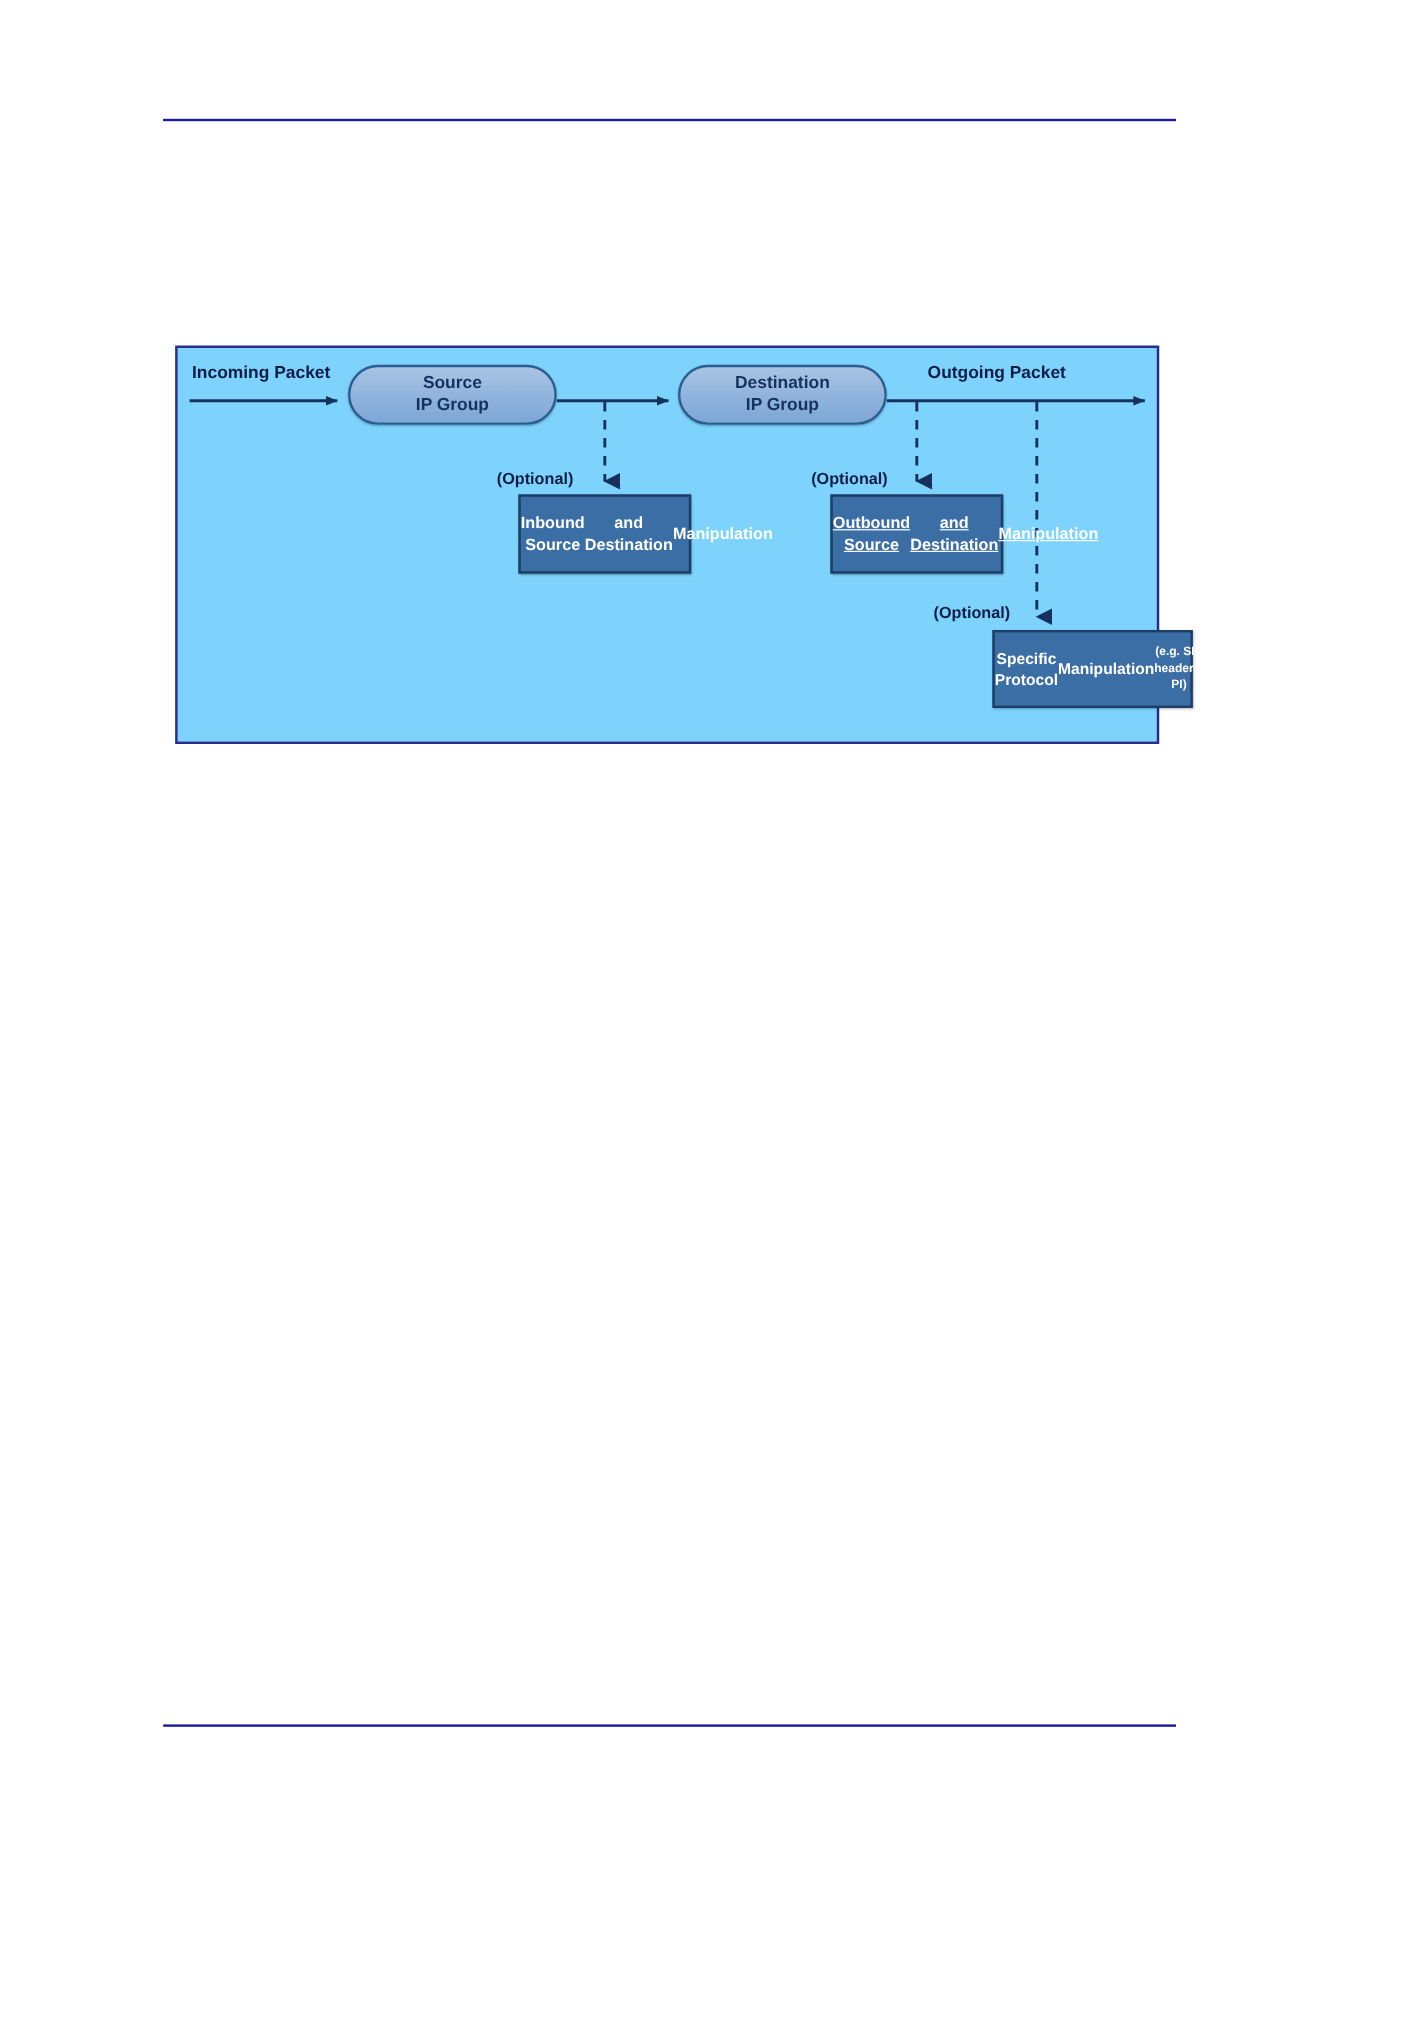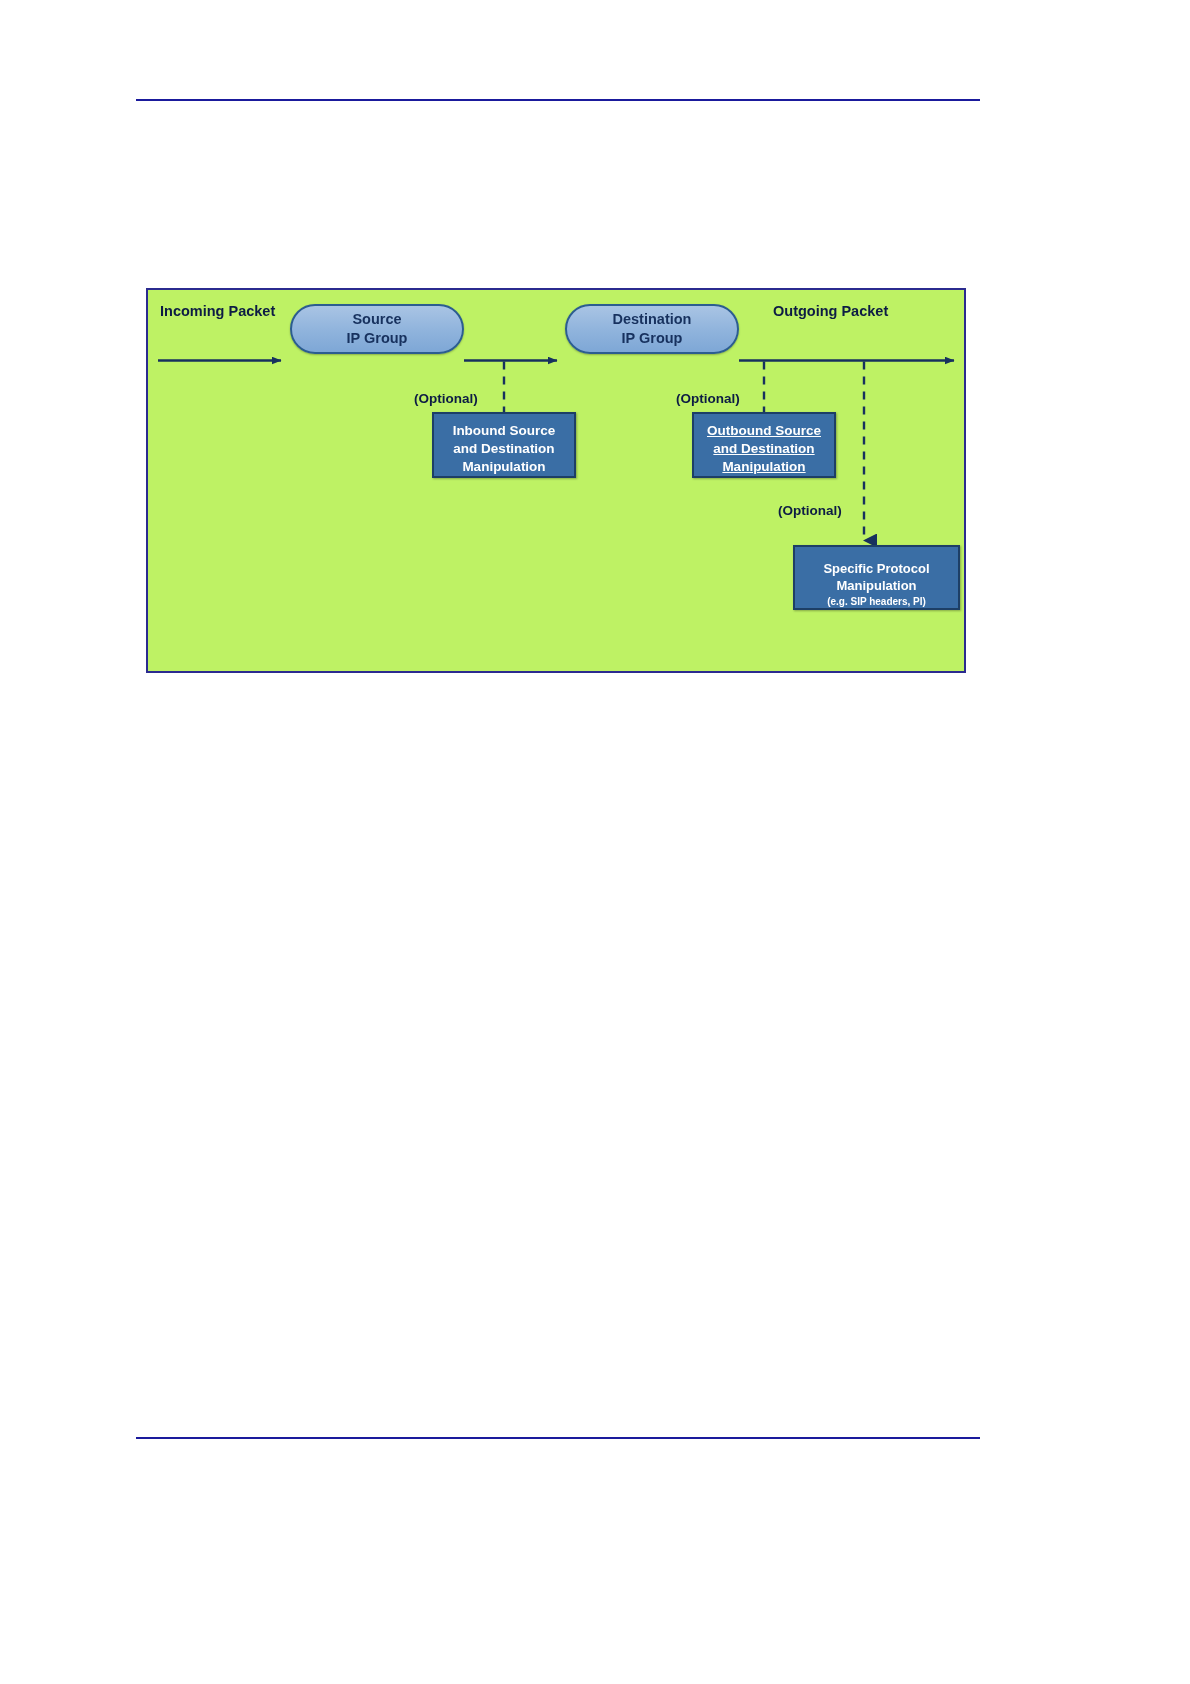--- a/index.html
+++ b/index.html
@@ -26,23 +26,23 @@
   }
   .page-rule.header { top: 99px; }
   .page-rule.footer { top: 1437px; }
 
   
   #diagram {
     position: absolute;
     left: 146px;
     top: 288px;
     width: 820px;
-    height: 385px;
+    height: 332px;
     border: 2px solid #2b2b8f;
-    background: #bef264;
+    background: #7dd3fc;
     box-sizing: border-box;
   }
 
   .layer {
     position: absolute;
     left: 0;
     top: 0;
     width: 100%;
     height: 100%;
     pointer-events: none;
@@ -84,45 +84,43 @@
     position: absolute;
     box-sizing: border-box;
     background: #3a6ea5;
     border: 2px solid #1d3f66;
     color: #ffffff;
     font-size: 13.5px;
     font-weight: bold;
     line-height: 1.34;
     text-align: center;
     display: flex;
-    flex-direction: column;
     align-items: center;
-    justify-content: flex-end;
+    justify-content: flex-start;
     box-shadow: 1px 1px 2px rgba(0,0,0,0.3);
   }
   #box-inbound {
     left: 284px;
     top: 122px;
     width: 144px;
     height: 66px;
   }
   #box-outbound {
     left: 544px;
     top: 122px;
     width: 144px;
     height: 66px;
     text-decoration: underline;
   }
   #box-specific {
-    left: 645px;
+    left: 679px;
     top: 235px;
     width: 167px;
     height: 65px;
     font-size: 13px;
-    margin-top: 20px;
   }
   #box-specific .line-small { font-size: 10px; }
 
   
   .flow-label {
     position: absolute;
     color: #0d1c44;
     font-size: 14.5px;
     font-weight: bold;
     white-space: nowrap;

